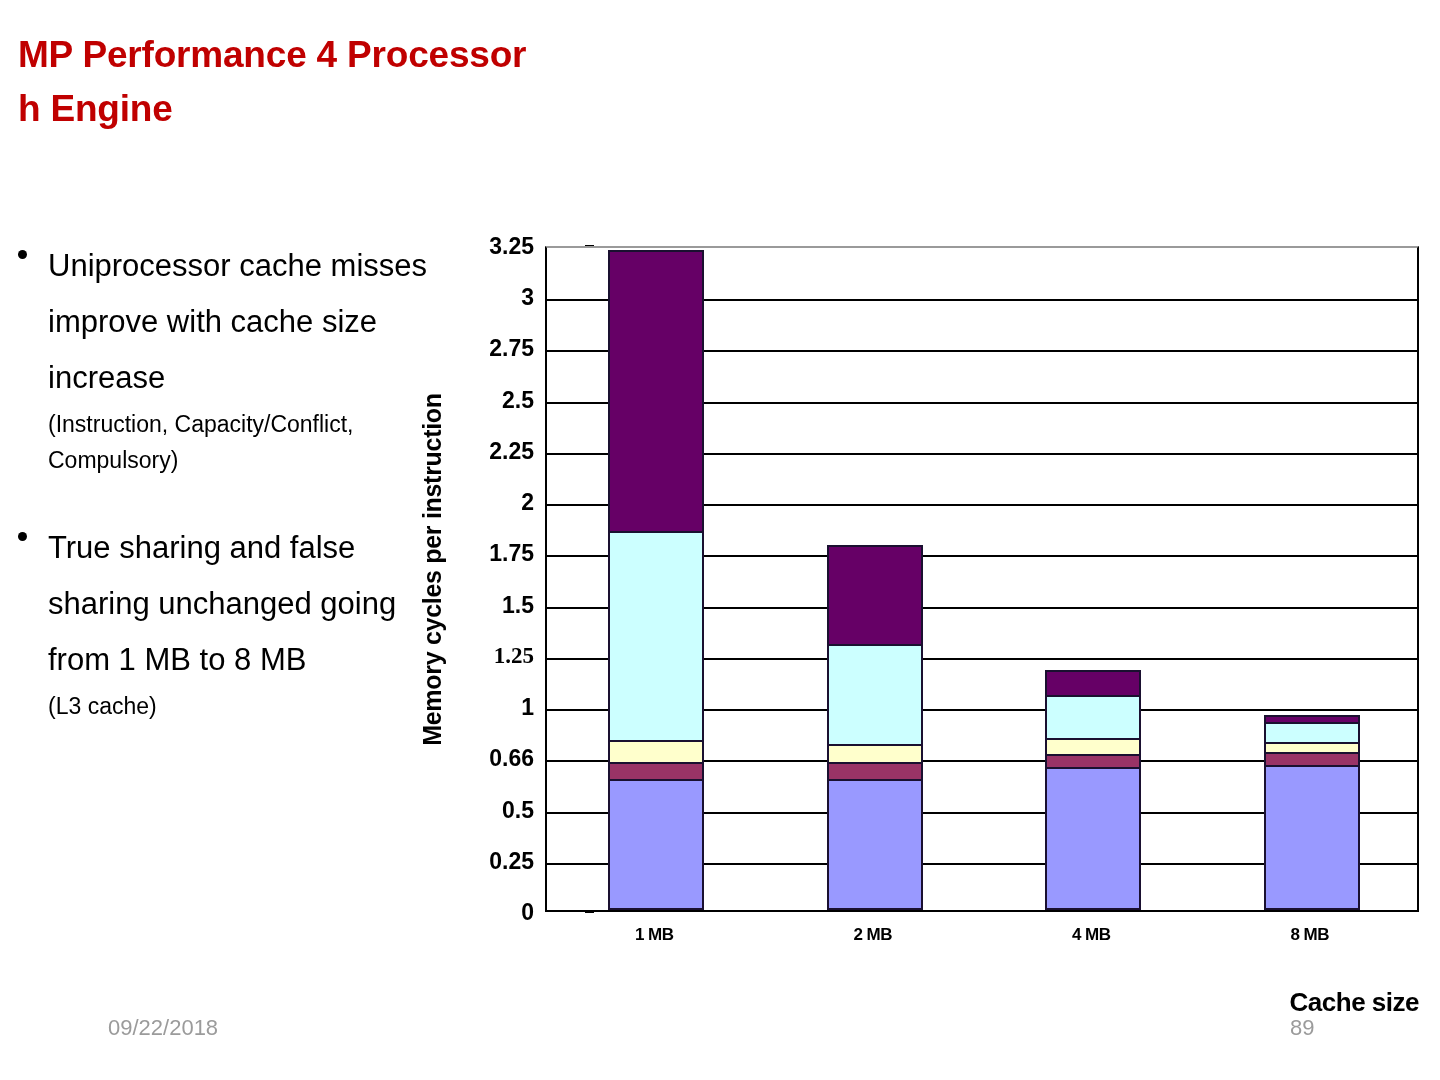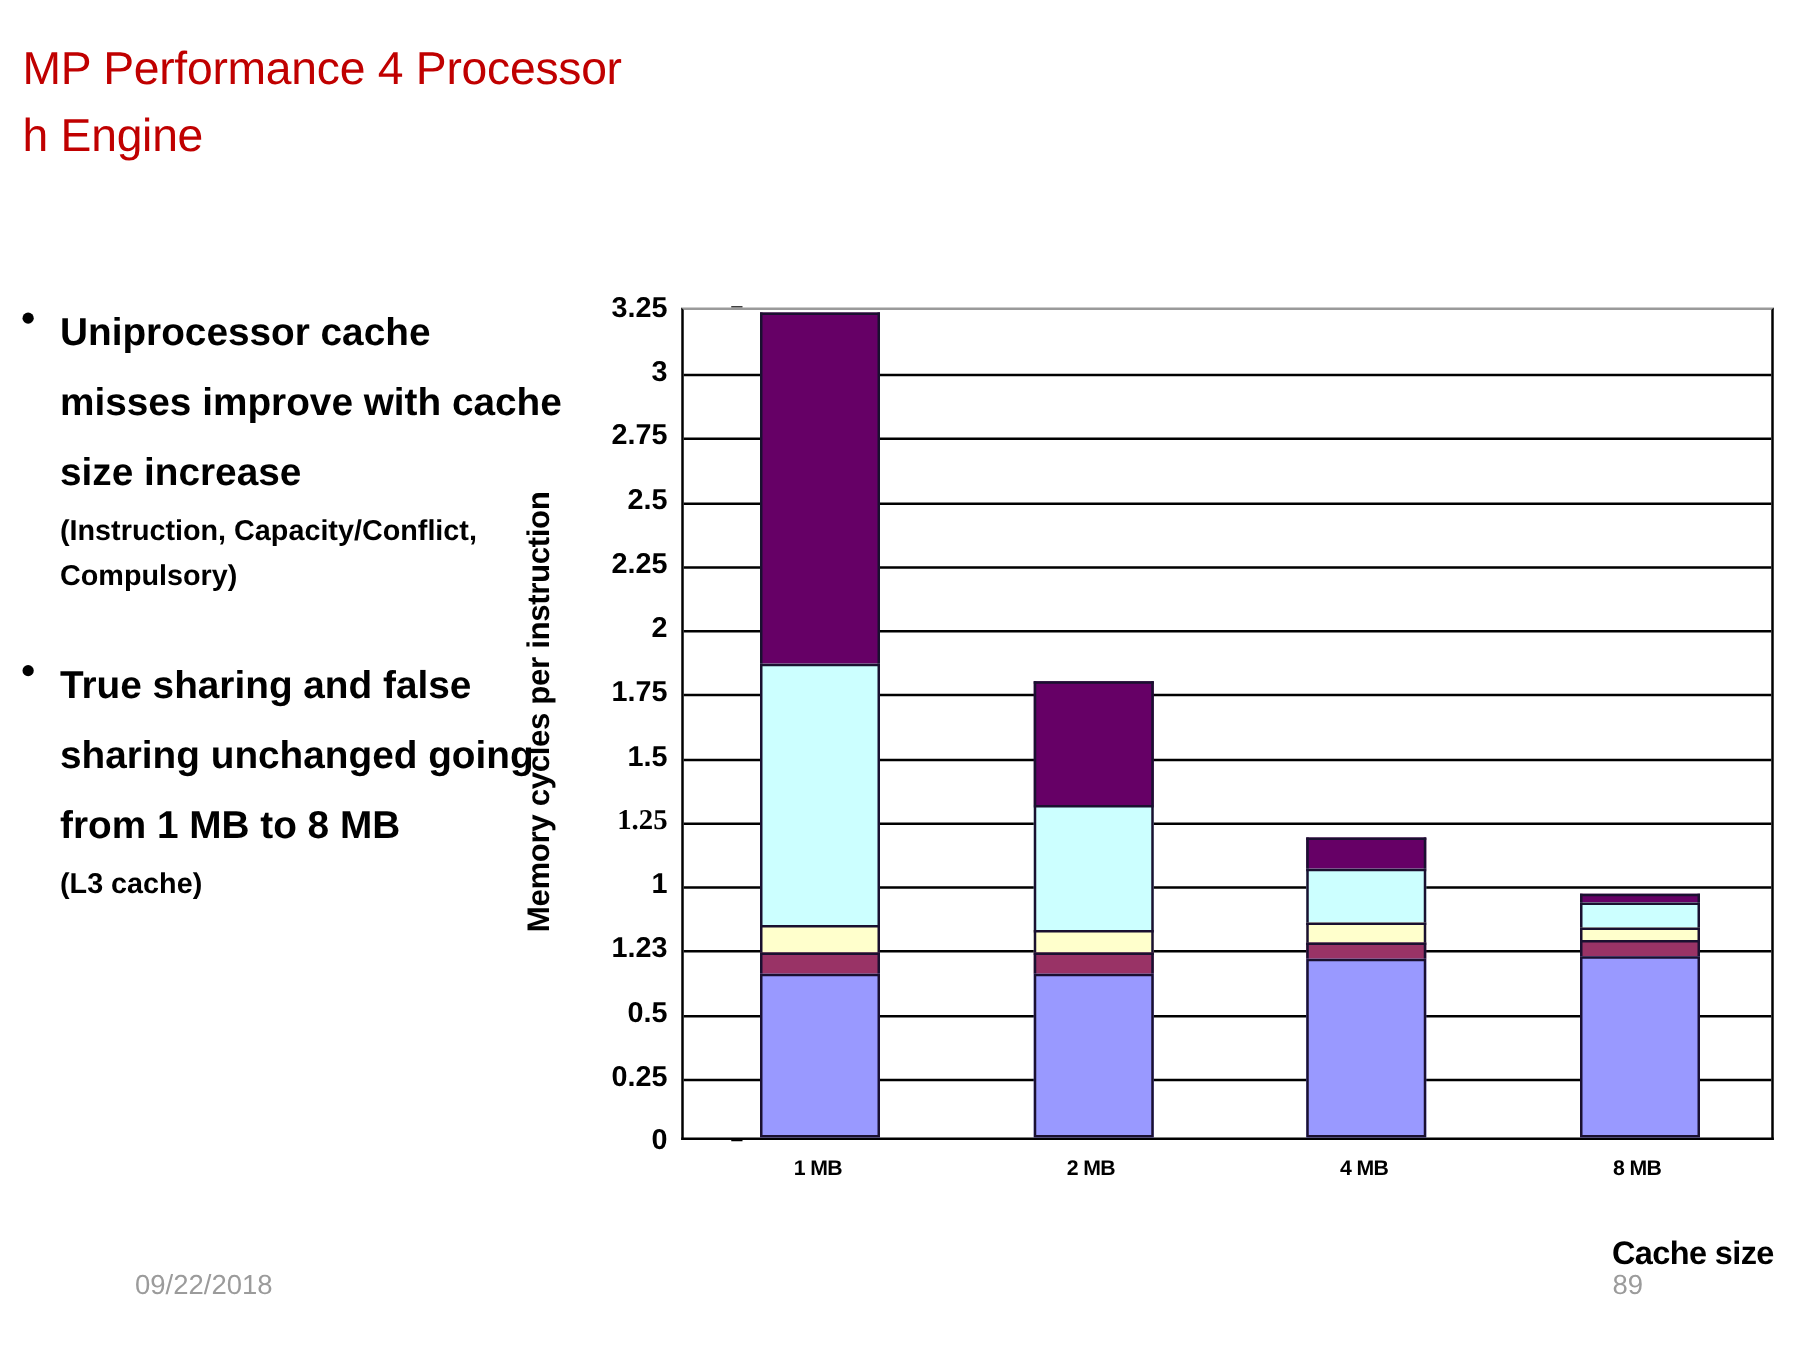--- a/index.html
+++ b/index.html
@@ -22,30 +22,30 @@
     left: 18px;
     top: 28px;
     width: 1400px;
     color: #C00000;
     font-size: 37px;
     line-height: 54px;
     font-family: "Liberation Sans", sans-serif;
     font-weight: normal;
     letter-spacing: -0.2px;
   }
-  #slide-title .tline { display: block; white-space: pre; }
+  #slide-title .tline { display: block; white-space: pre; font-weight: bold; }
 
   
   #bullets {
     position: absolute;
     left: 10px;
     top: 238px;
     width: 440px;
   }
-  .bullet-block { position: relative; margin-bottom: 42px; font-weight: bold; }
+  .bullet-block { position: relative; margin-bottom: 42px; }
   .bullet-dot {
     position: absolute;
     left: 8px;
     top: 12px;
     width: 9px;
     height: 9px;
     background: #000;
     border-radius: 50%;
   }
   .bullet-main {
@@ -213,21 +213,21 @@
       <div class="ytick" style="top: 277.154px;">2</div>
       <div class="ytick-mark" style="top: 277.154px;"></div>
       <div class="ytick" style="top: 328.385px;">1.75</div>
       <div class="ytick-mark" style="top: 328.385px;"></div>
       <div class="ytick" style="top: 379.615px;">1.5</div>
       <div class="ytick-mark" style="top: 379.615px;"></div>
       <div class="ytick" style="top: 430.846px; font-family: Liberation Serif, serif;">1.25</div>
       <div class="ytick-mark" style="top: 430.846px;"></div>
       <div class="ytick" style="top: 482.077px;">1</div>
       <div class="ytick-mark" style="top: 482.077px;"></div>
-      <div class="ytick" style="top: 533.308px;">1.23</div>
+      <div class="ytick" style="top: 533.308px;">0.66</div>
       <div class="ytick-mark" style="top: 533.308px;"></div>
       <div class="ytick" style="top: 584.538px;">0.5</div>
       <div class="ytick-mark" style="top: 584.538px;"></div>
       <div class="ytick" style="top: 635.769px;">0.25</div>
       <div class="ytick-mark" style="top: 635.769px;"></div>
       <div class="ytick" style="top: 687px;">0</div>
       <div class="ytick-mark" style="top: 687px;"></div>
     </div>
 
   <div id="plot">

